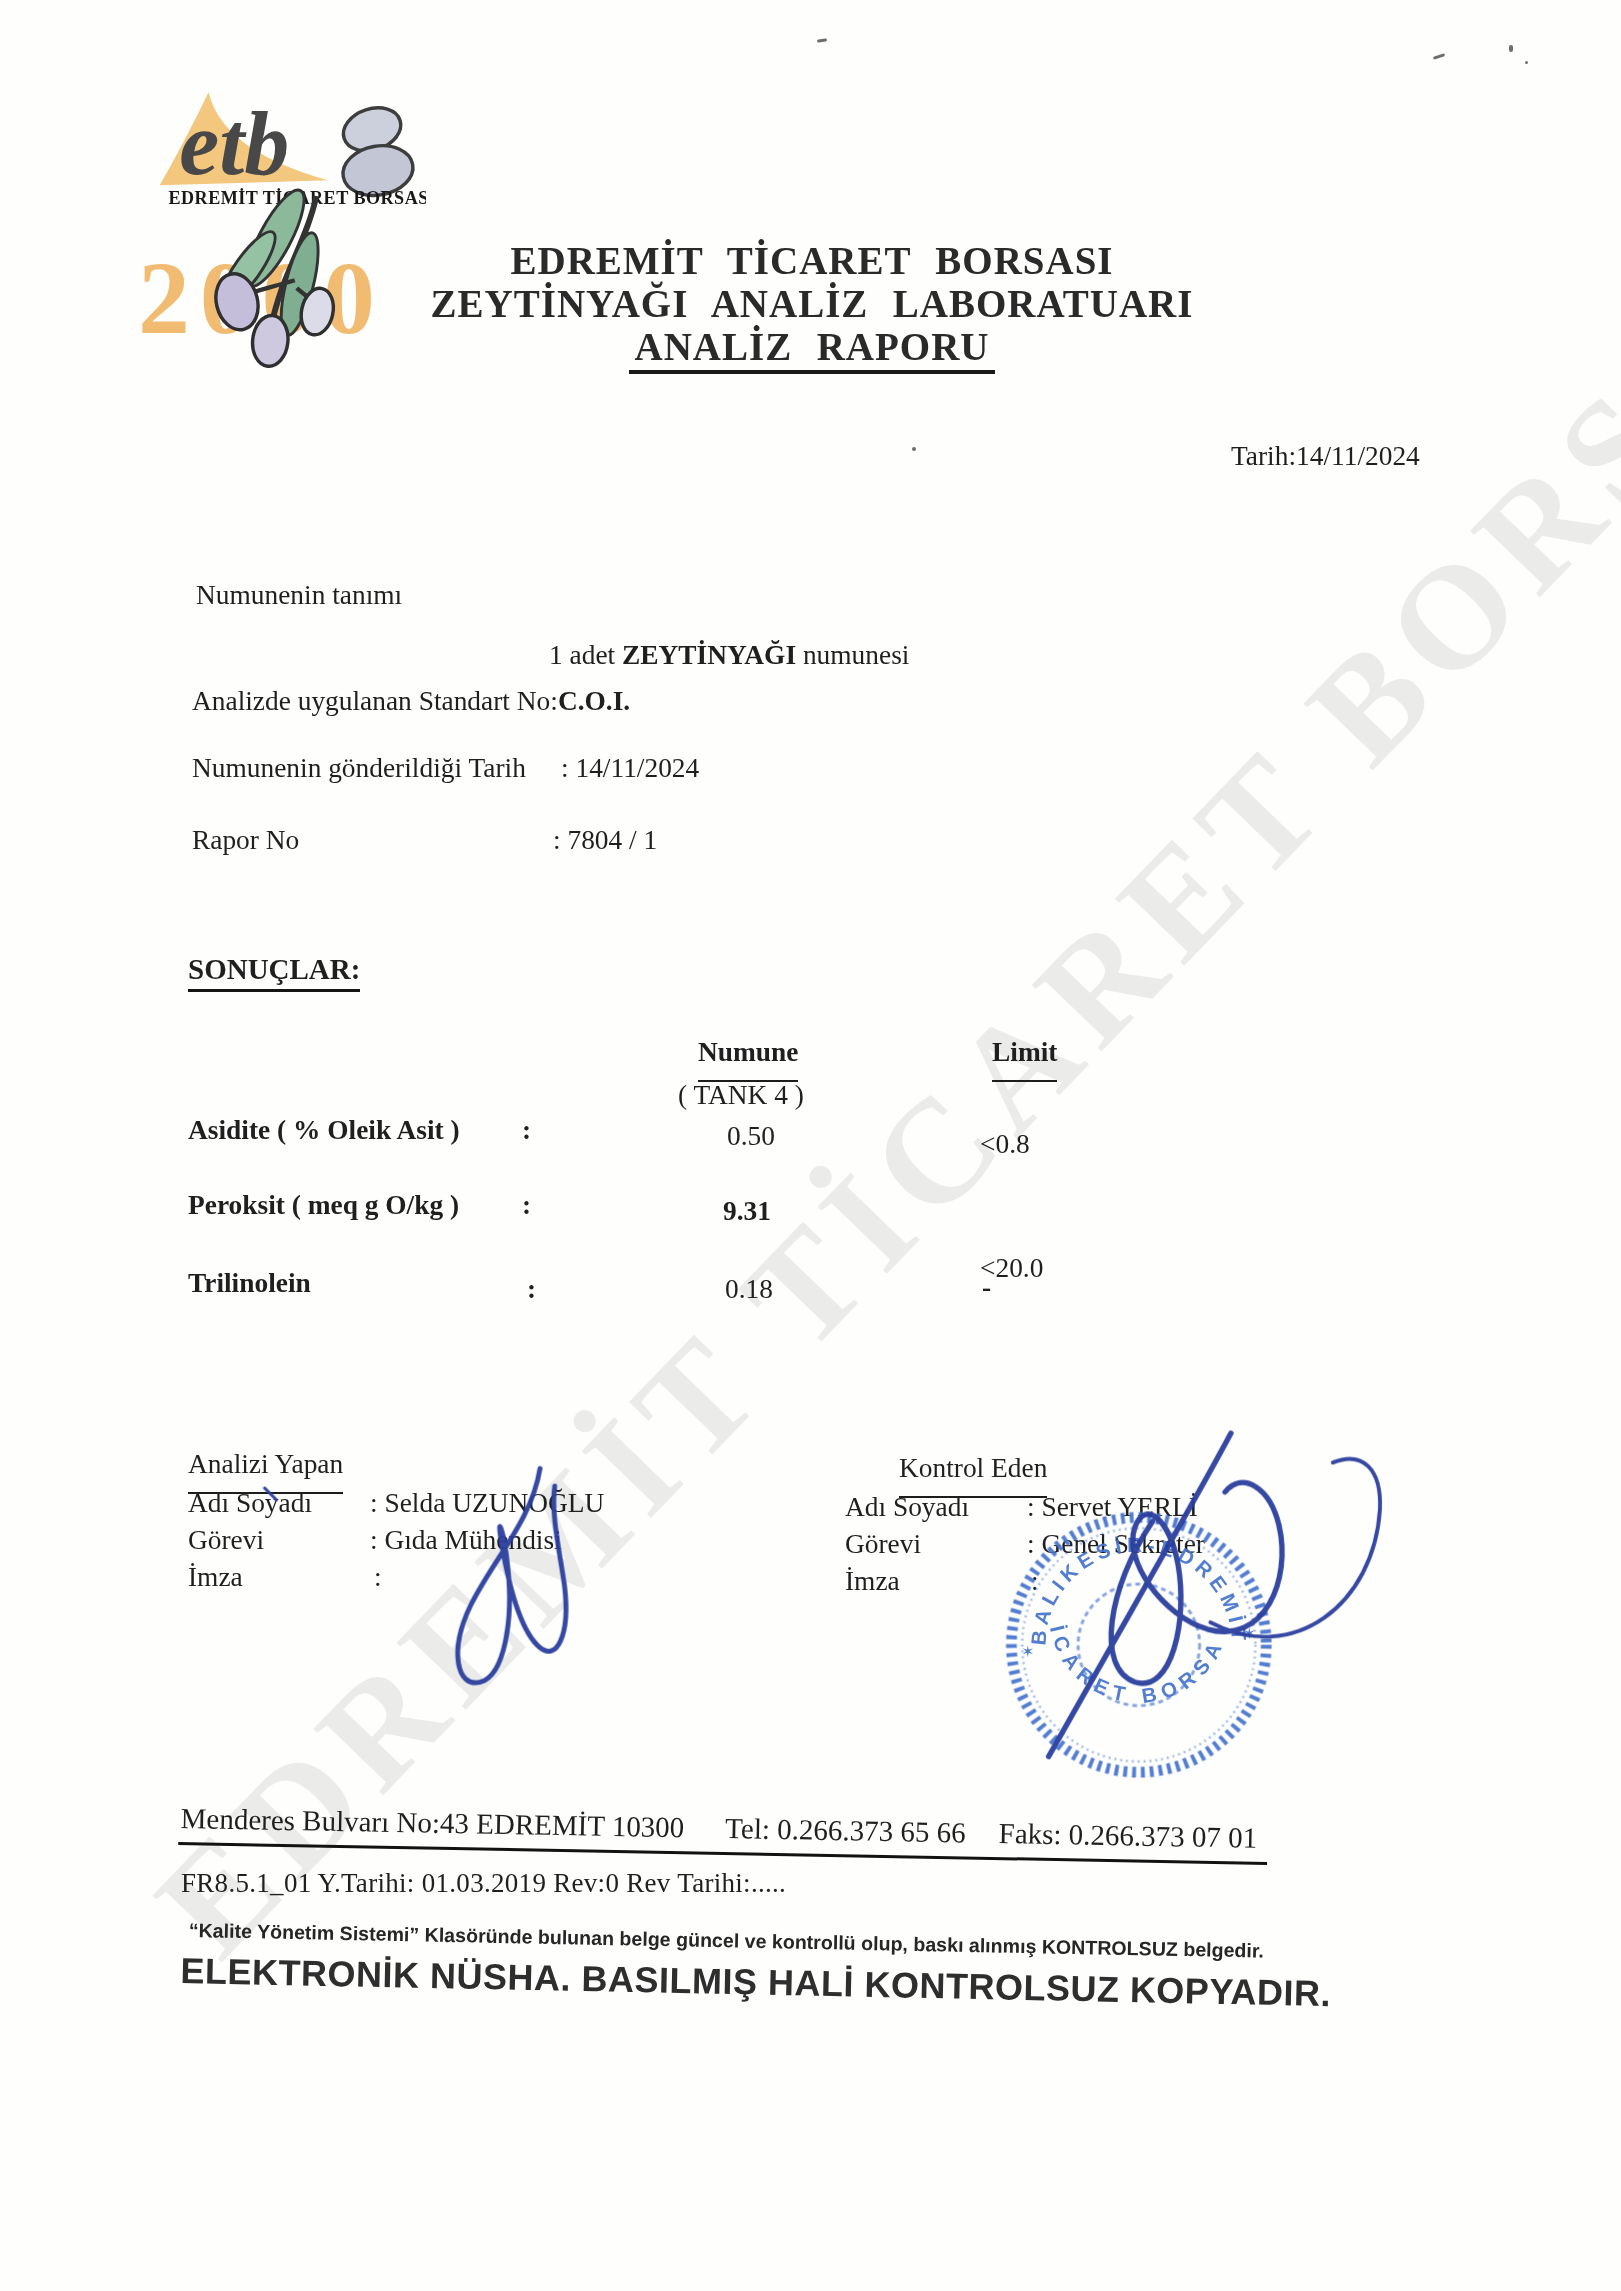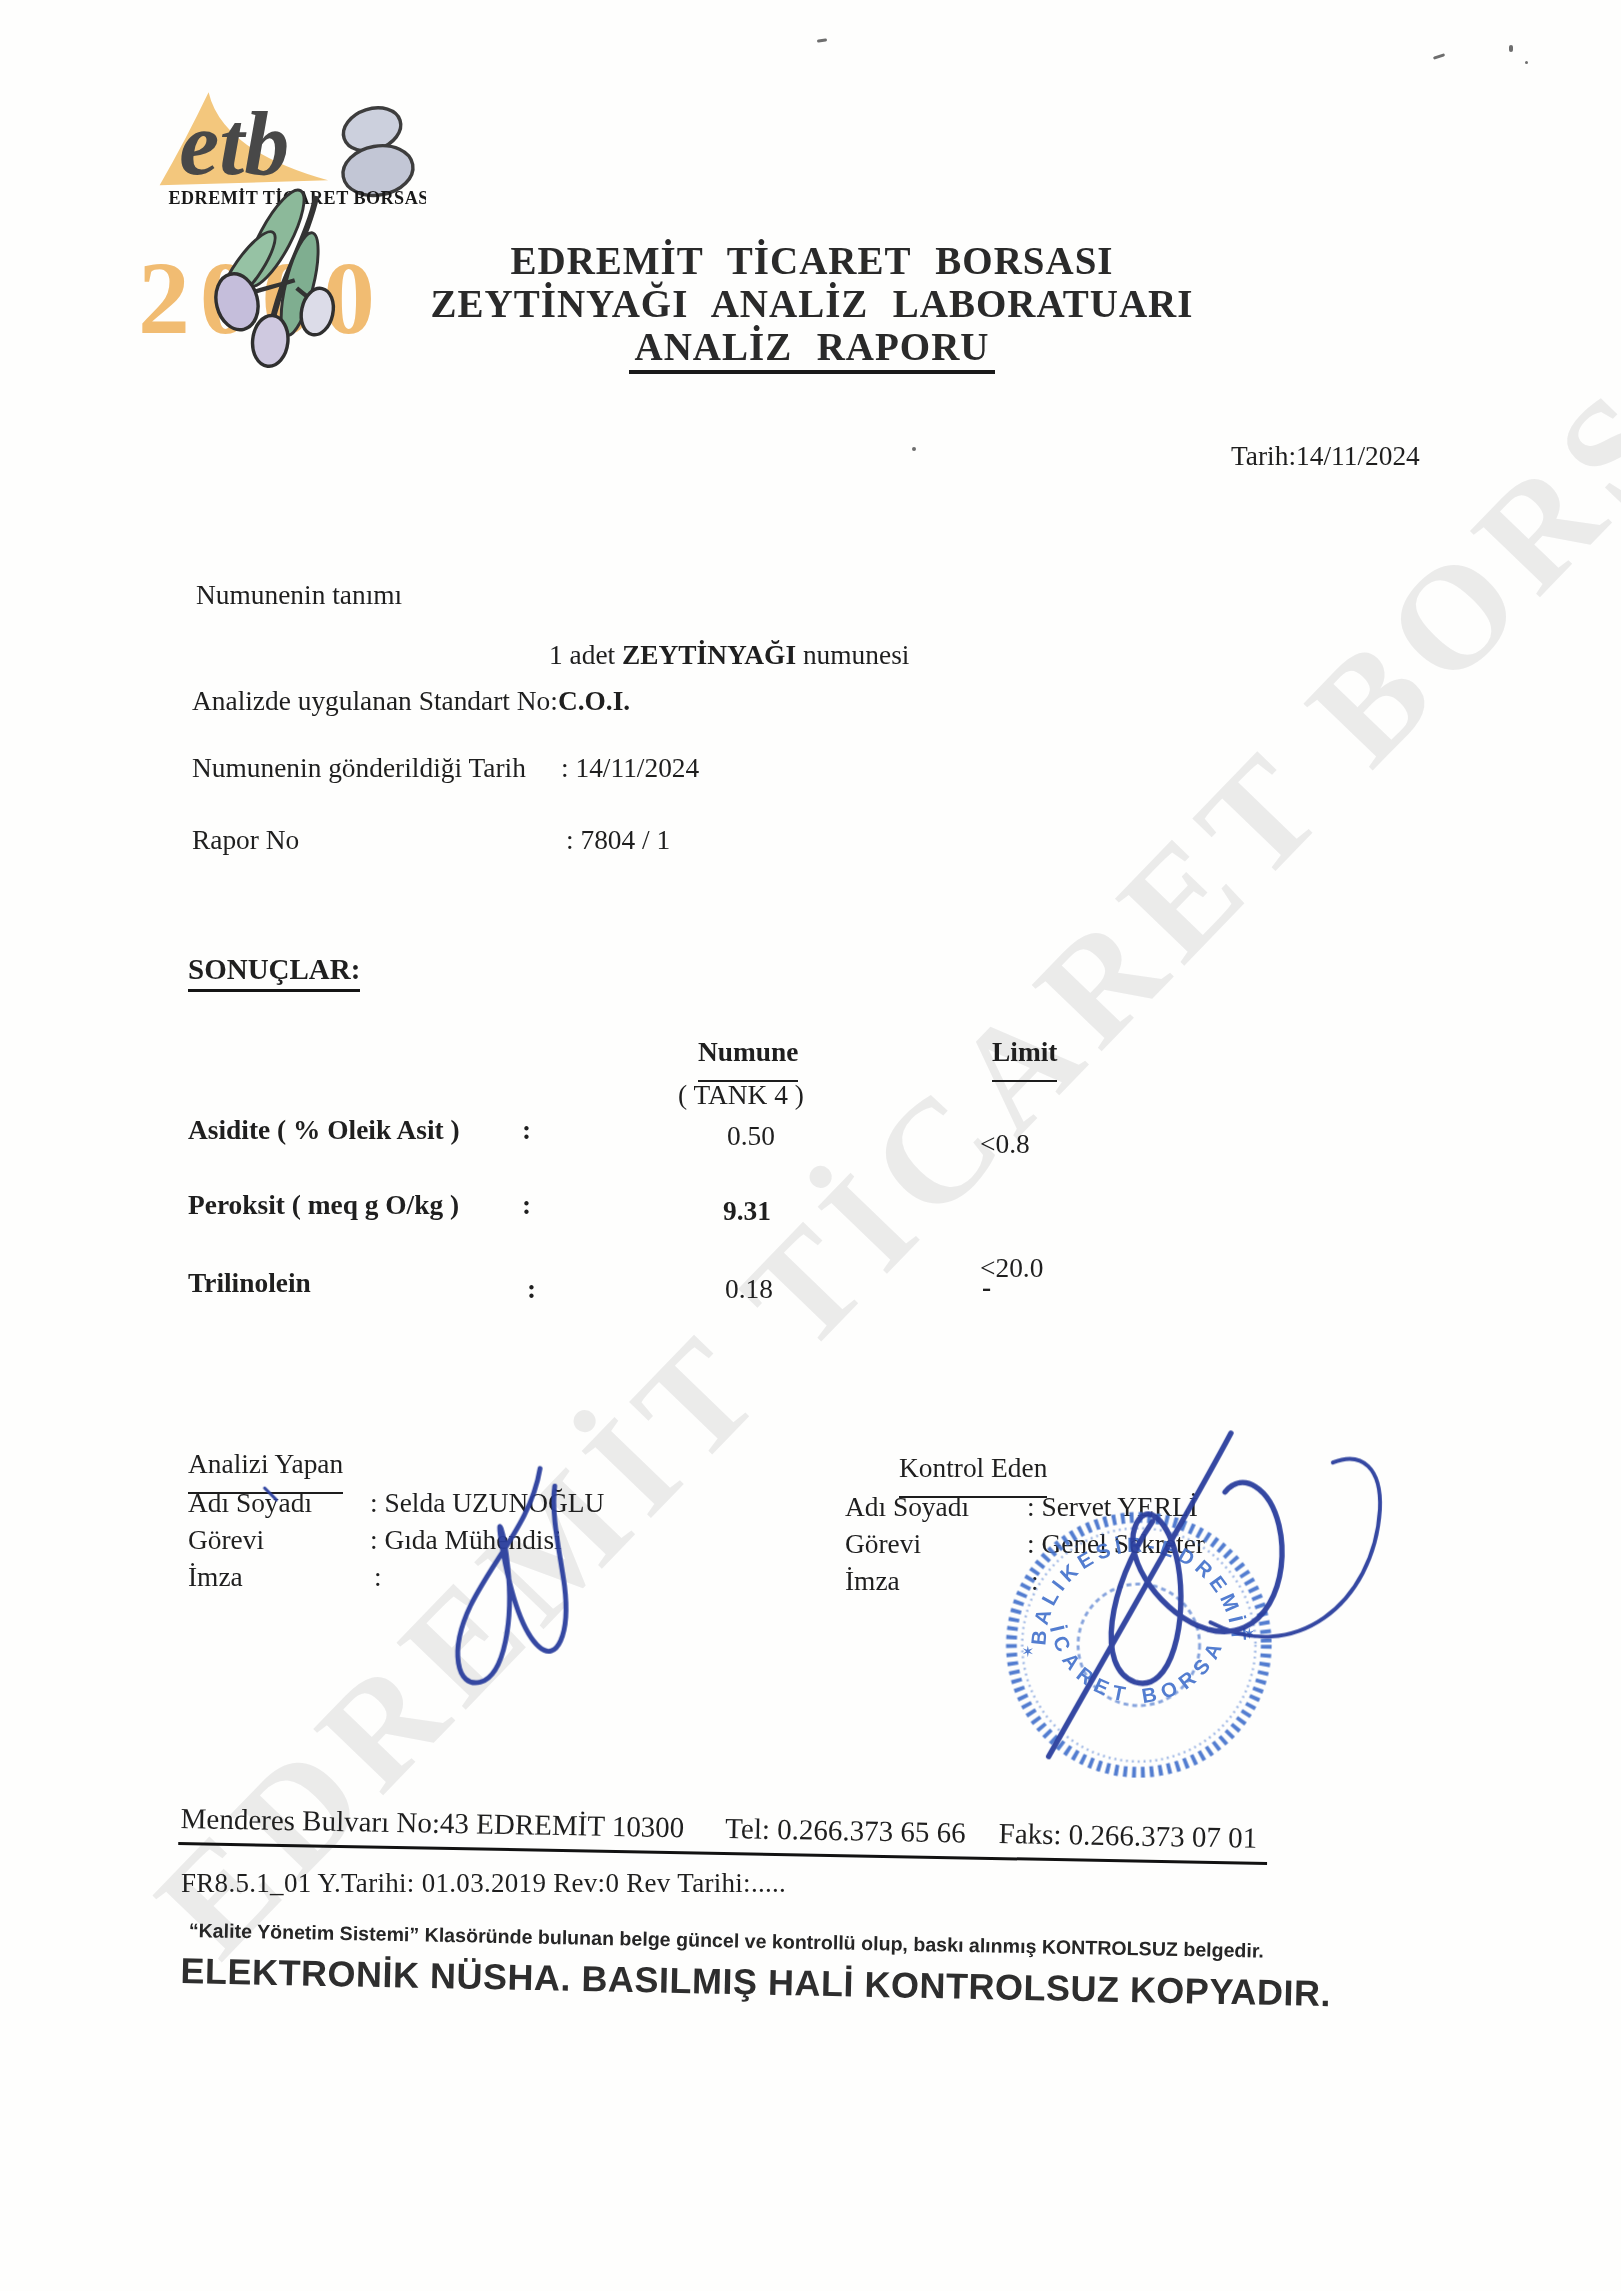--- a/index.html
+++ b/index.html
@@ -83,21 +83,21 @@
 
     <div class="abs fsz" style="left:196px;top:580px;">Numunenin tanımı</div>
     <div class="abs fsz" style="left:549px;top:616px;margin-top:24px;"><span>1 adet  </span><span class="b">ZEYTİNYAĞI</span><span> numunesi</span></div>
 
     <div class="abs fsz" style="left:192px;top:686px;"><span>Analizde uygulanan Standart No:</span><span class="b">C.O.I.</span></div>
 
     <div class="abs fsz" style="left:192px;top:753px;">Numunenin gönderildiği Tarih</div>
     <div class="abs fsz" style="left:561px;top:753px;">: 14/11/2024</div>
 
     <div class="abs fsz" style="left:192px;top:825px;">Rapor No</div>
-    <div class="abs fsz" style="left:566px;top:825px;text-align:right;">: 7804 / 1</div>
+    <div class="abs fsz" style="left:553px;top:825px;text-align:right;">: 7804 / 1</div>
 
     <div class="abs" style="left:188px;top:953px;font-size:29px;"><span class="b uline2">SONUÇLAR:</span></div>
 
     <div class="abs" style="left:698px;top:1037px;font-size:27.4px;"><span class="b uline">Numune</span></div>
     <div class="abs" style="left:992px;top:1037px;font-size:27.4px;"><span class="b uline">Limit</span></div>
     <div class="abs fsz" style="left:678px;top:1080px;">( TANK 4 )</div>
 
     <div class="abs fsz b" style="left:188px;top:1115px;">Asidite ( % Oleik Asit )</div>
     <div class="abs fsz b" style="left:522px;top:1115px;">:</div>
     <div class="abs fsz" style="left:727px;top:1121px;">0.50</div>

